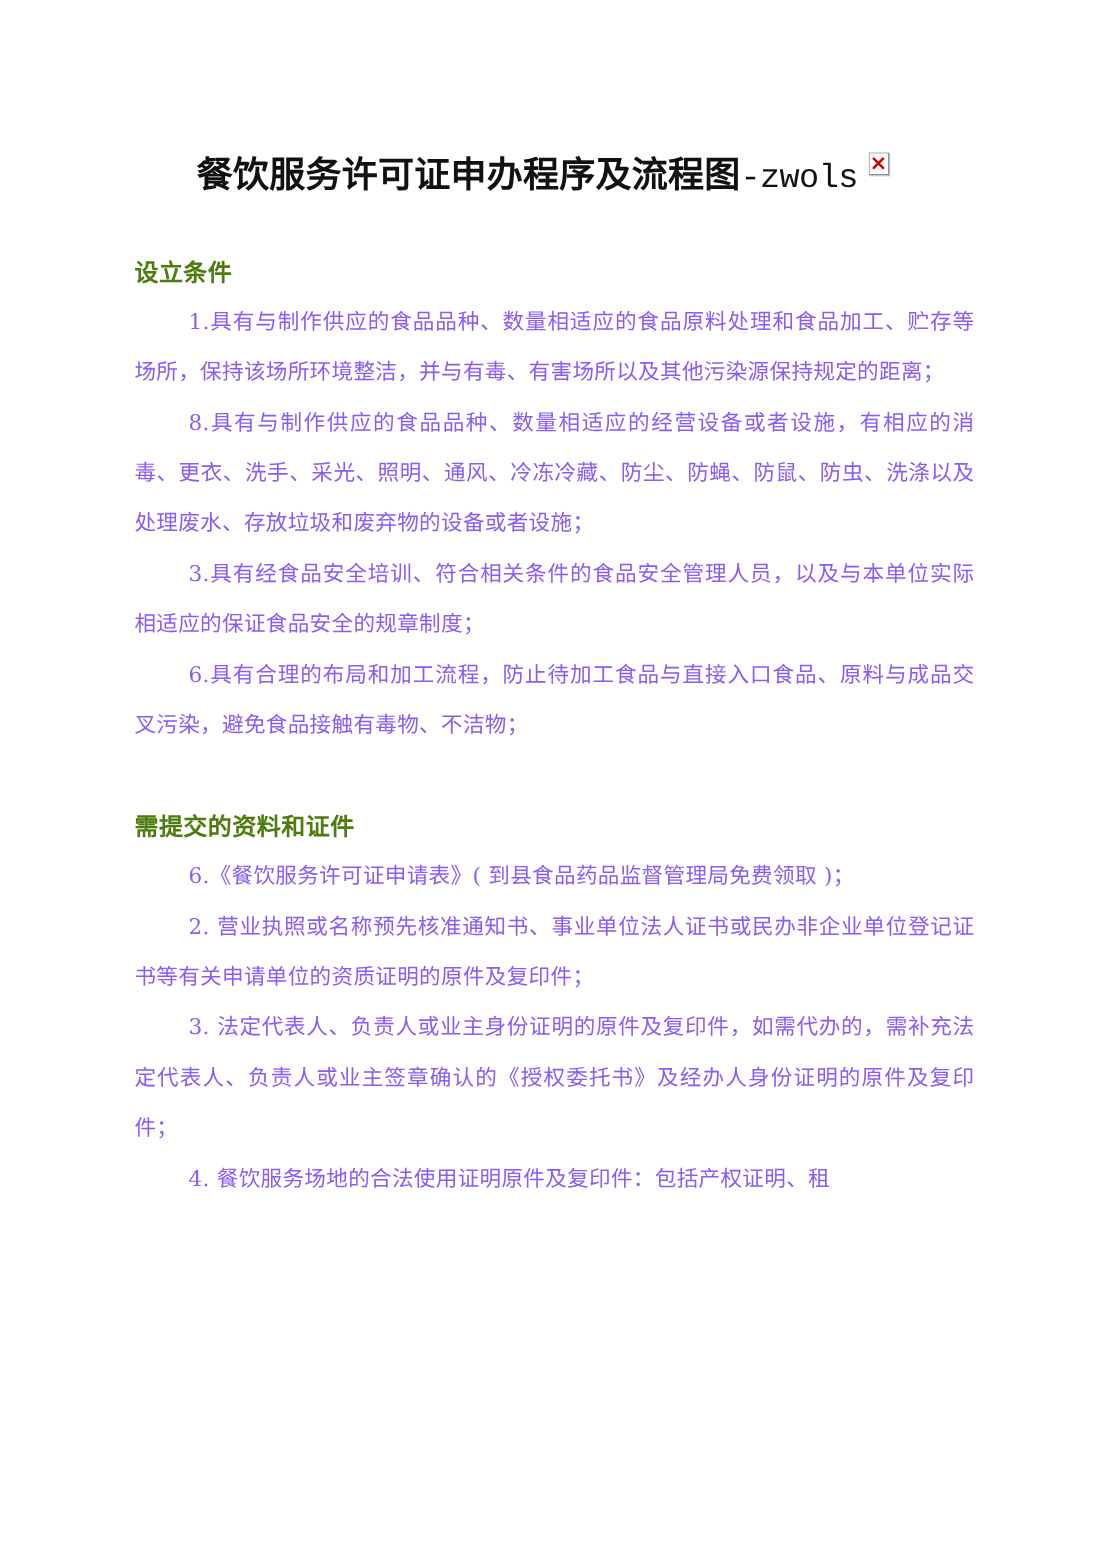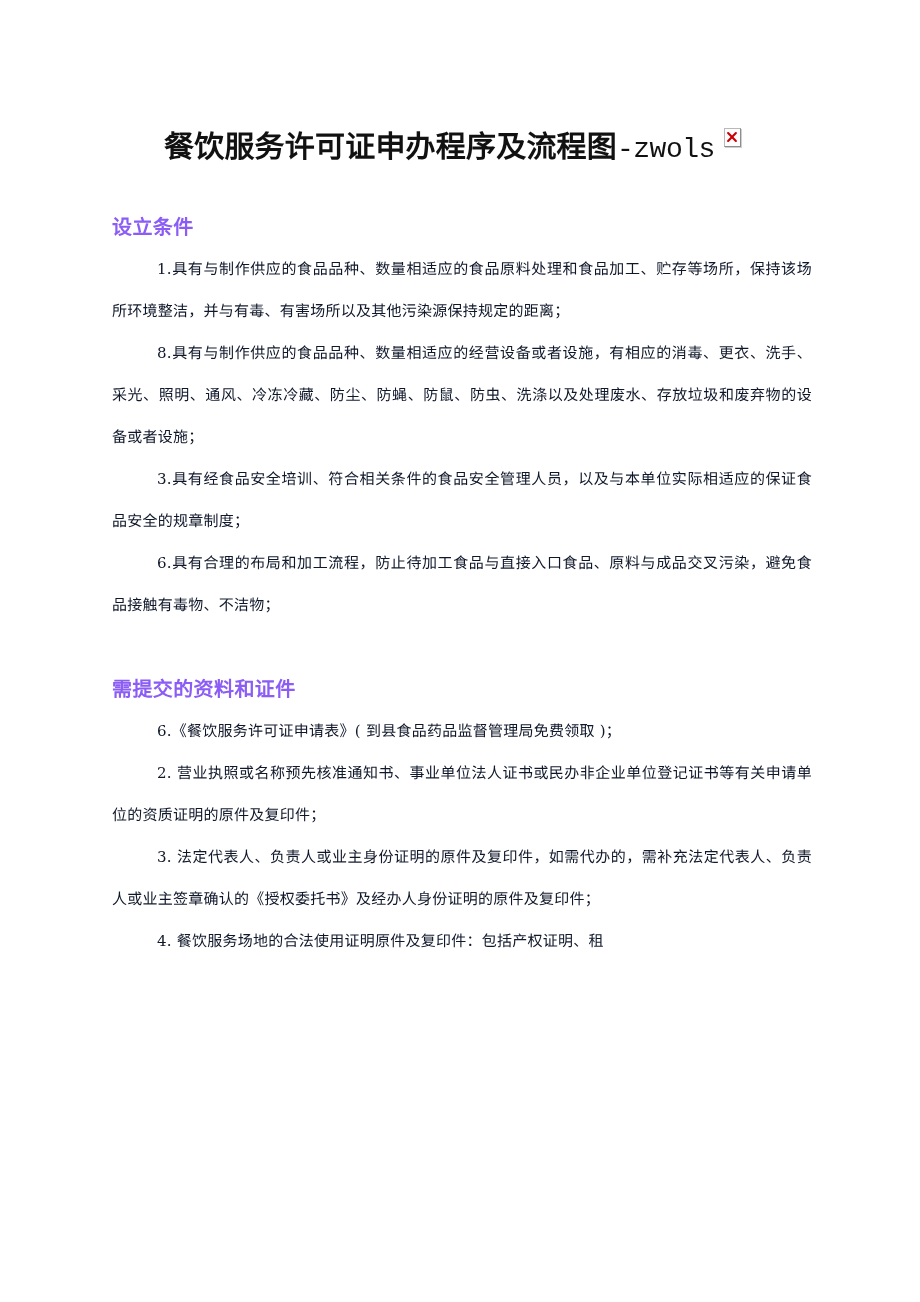--- a/index.html
+++ b/index.html
@@ -76,30 +76,30 @@
     left: 112px;
     top: 206px;
     width: 700px;
   }
 
   .section-heading {
     font-family: "DejaVu Sans", "Liberation Sans", sans-serif;
     font-weight: bold;
     font-size: 20px;
     line-height: 42px;
-    color: #8b5cf6;
+    color: #4d7c0f;
     letter-spacing: 0.4px;
     margin: 0;
   }
 
   .para {
     font-family: "DejaVu Serif", "Liberation Serif", serif;
-    font-size: 15px;
+    font-size: 18px;
     line-height: 42px;
-    color: #0f172a;
+    color: #8b5cf6;
     margin: 0;
     text-align: justify;
     text-justify: inter-character;
     text-indent: 45px;
     letter-spacing: 0.25px;
     word-break: break-all;
   }
 
   .para.last-cut {
     

